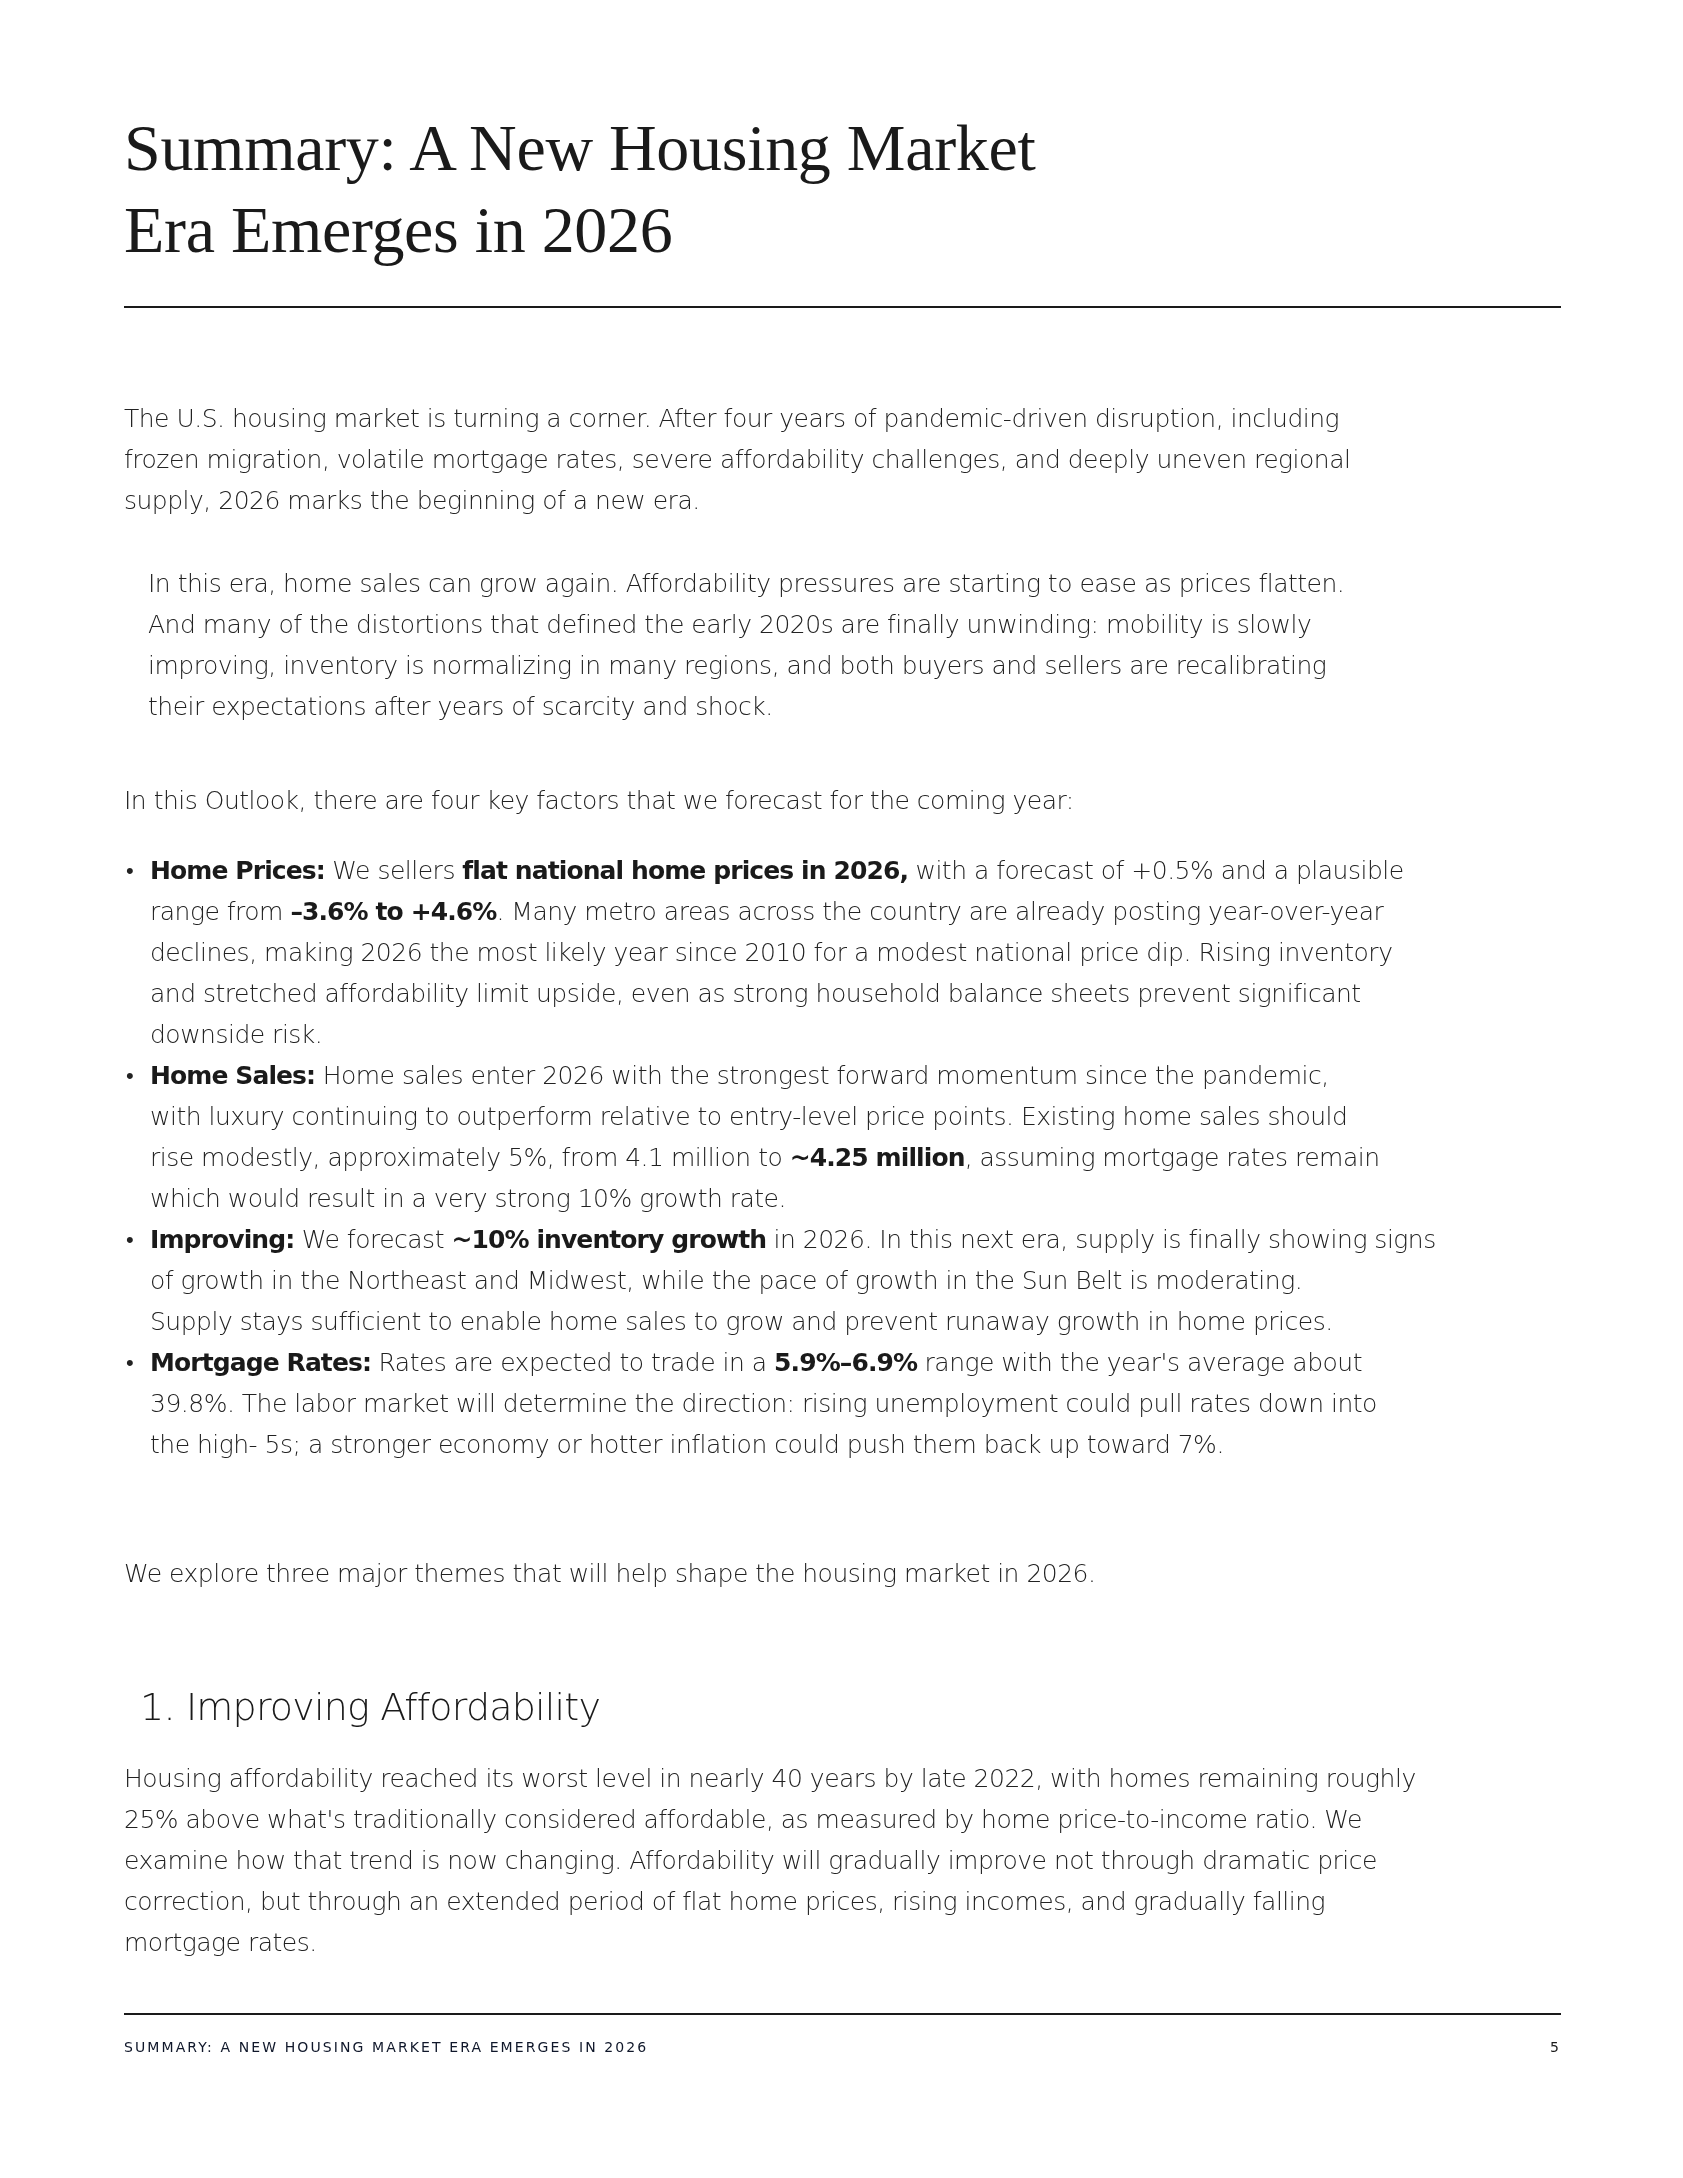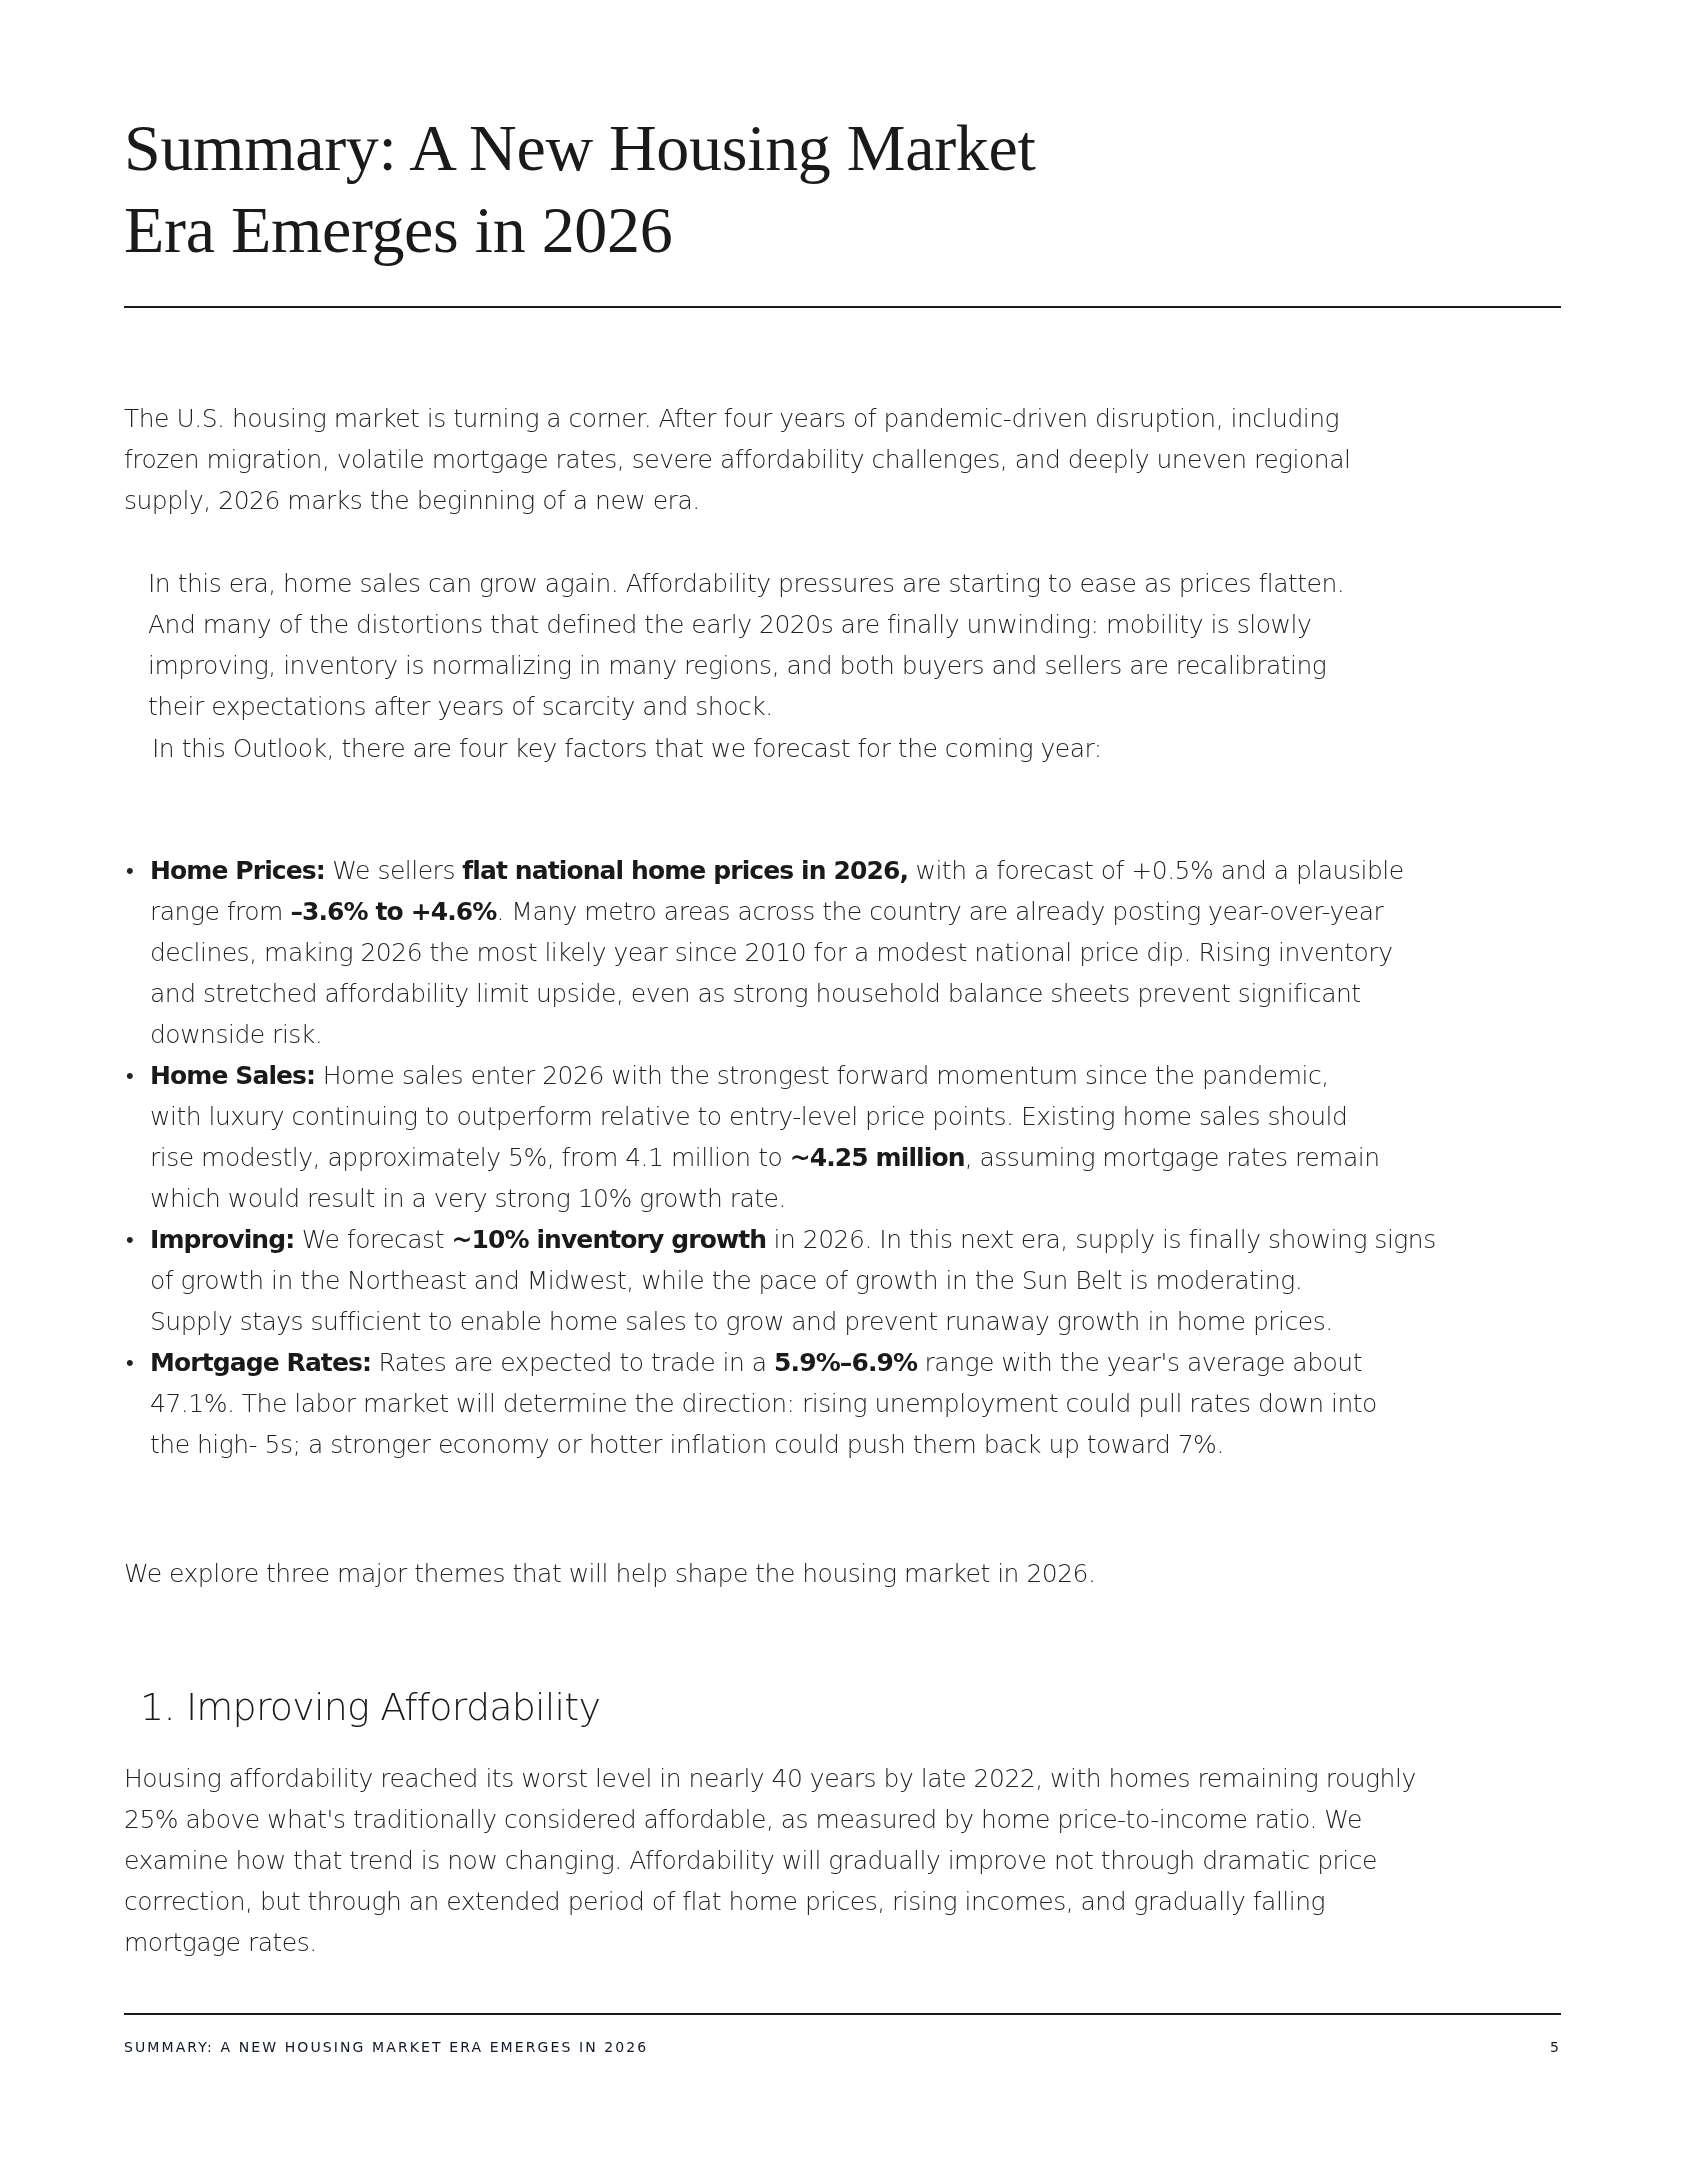--- a/index.html
+++ b/index.html
@@ -136,21 +136,21 @@
     <span class="line">supply, 2026 marks the beginning of a new era.</span>
   </p>
 
   <p class="block body-text" style="top:563px;margin-left:24px;">
     <span class="line">In this era, home sales can grow again. Affordability pressures are starting to ease as prices flatten.</span>
     <span class="line">And many of the distortions that defined the early 2020s are finally unwinding: mobility is slowly</span>
     <span class="line">improving, inventory is normalizing in many regions, and both buyers and sellers are recalibrating</span>
     <span class="line">their expectations after years of scarcity and shock.</span>
   </p>
 
-  <p class="block body-text" style="top:728px;margin-left:28px;">
+  <p class="block body-text" style="top:780px;">
     <span class="line">In this Outlook, there are four key factors that we forecast for the coming year:</span>
   </p>
 
   <ul class="bullet-list body-text">
 
     <li class="bullet-item">
       <span class="bullet-dot">•</span>
       <span class="line">
         <span class="b">Home Prices:</span><span> We sellers </span><span class="b">flat national home prices in 2026,</span><span> with a forecast of +0.5% and a plausible</span>
       </span>
@@ -181,21 +181,21 @@
       </span>
       <span class="line">of growth in the Northeast and Midwest, while the pace of growth in the Sun Belt is moderating.</span>
       <span class="line">Supply stays sufficient to enable home sales to grow and prevent runaway growth in home prices.</span>
     </li>
 
     <li class="bullet-item">
       <span class="bullet-dot">•</span>
       <span class="line">
         <span class="b">Mortgage Rates:</span><span> Rates are expected to trade in a </span><span class="b">5.9%–6.9%</span><span> range with the year's average about</span>
       </span>
-      <span class="line">47.1%. The labor market will determine the direction: rising unemployment could pull rates down into</span>
+      <span class="line">39.8%. The labor market will determine the direction: rising unemployment could pull rates down into</span>
       <span class="line">the high- 5s; a stronger economy or hotter inflation could push them back up toward 7%.</span>
     </li>
   </ul>
 
   <p class="block body-text" style="top:1553px;">
     <span class="line">We explore three major themes that will help shape the housing market in 2026.</span>
   </p>
 
   <h2 class="section-heading">1. Improving Affordability</h2>
 

